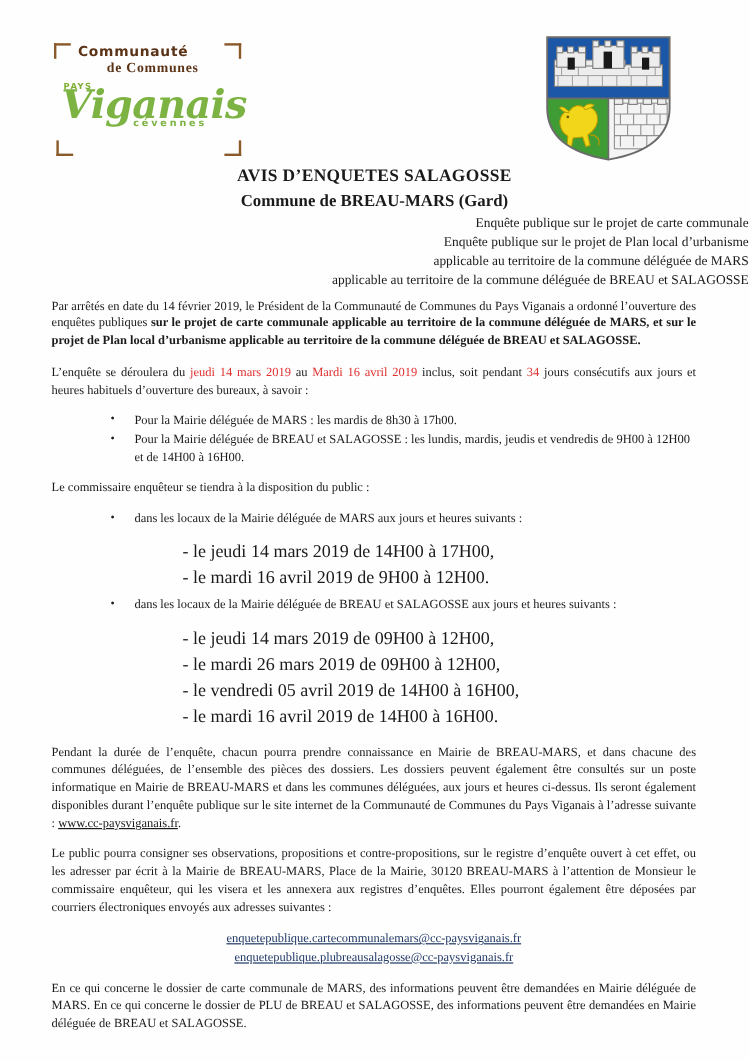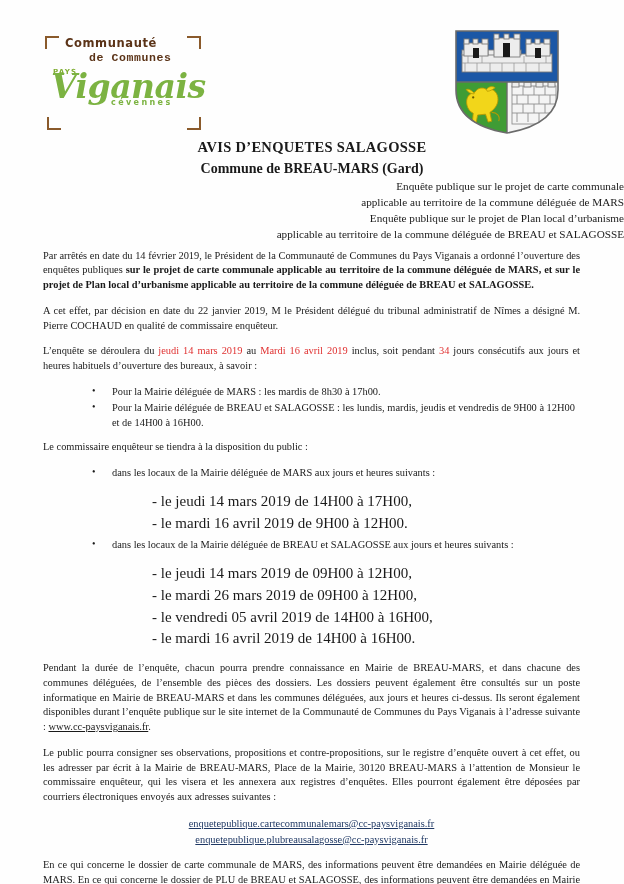--- a/index.html
+++ b/index.html
@@ -49,21 +49,21 @@
     left: 20px; top: 4px;
     font-family: "DejaVu Sans", sans-serif;
     font-weight: bold;
     font-size: 11.5px;
     letter-spacing: 0.6px;
     color: #5b3317;
   }
   .logo-line2 {
     position: absolute;
     left: 44px; top: 19px;
-    font-family: Liberation Mono, monospace;
+    font-family: Liberation Serif, serif;
     font-weight: bold;
     font-size: 11.5px;
     letter-spacing: 0.6px;
     color: #5b3317;
   }
   .logo-pays {
     position: absolute;
     left: 8px; top: 36px;
     font-family: "DejaVu Sans", sans-serif;
     font-weight: bold;
@@ -302,30 +302,29 @@
         <line x1="4" y1="54" x2="106" y2="54" stroke="#6b6b6b" stroke-width="1.4"></line>
         <line x1="55" y1="54" x2="55" y2="105" stroke="#6b6b6b" stroke-width="1.4"></line>
       </svg>
     </div>
   </div>
 
   <div class="title-block">
     <div class="t-main">AVIS D’ENQUETES SALAGOSSE</div>
     <div class="t-sub">Commune de BREAU-MARS (Gard)</div>
     <div class="t-small">Enquête publique sur le projet de carte communale</div>
+    <div class="t-small">Enquête publique sur le projet de Plan local d’urbanisme</div>
     <div class="t-small">applicable au territoire de la commune déléguée de MARS</div>
-    <div class="t-small">Enquête publique sur le projet de Plan local d’urbanisme</div>
     <div class="t-small">applicable au territoire de la commune déléguée de BREAU et SALAGOSSE</div>
   </div>
 
   <div class="body">
 
     <p class="para"><span>Par arrêtés en date du 14 février 2019, le Président de la Communauté de Communes du Pays Viganais a ordonné l’ouverture des enquêtes publiques </span><span class="bold">sur le projet de carte communale applicable au territoire de la commune déléguée de MARS, et sur le projet de Plan local d’urbanisme applicable au territoire de la commune déléguée de BREAU et SALAGOSSE.</span></p>
 
-    <p class="para">A cet effet, par décision en date du 22 janvier 2019, M le Président délégué du tribunal administratif de Nîmes a désigné M. Pierre COCHAUD en qualité de commissaire enquêteur.</p>
 
     <p class="para"><span>L’enquête se déroulera du </span><span class="red">jeudi 14 mars 2019</span><span> au </span><span class="red">Mardi 16 avril 2019</span><span> inclus, soit pendant </span><span class="red">34</span><span> jours consécutifs aux jours et heures habituels d’ouverture des bureaux, à savoir :</span></p>
 
     <ul class="blist">
       <li>Pour la Mairie déléguée de MARS : les mardis de 8h30 à 17h00.</li>
       <li>Pour la Mairie déléguée de BREAU et SALAGOSSE : les lundis, mardis, jeudis et vendredis de 9H00 à 12H00 et de 14H00 à 16H00.</li>
     </ul>
 
     <p class="para">Le commissaire enquêteur se tiendra à la disposition du public :</p>
 

